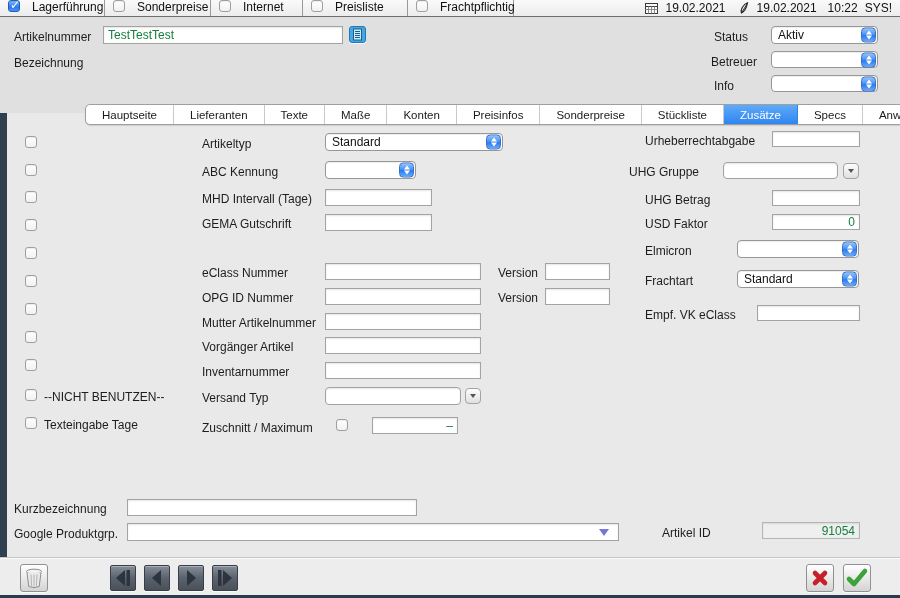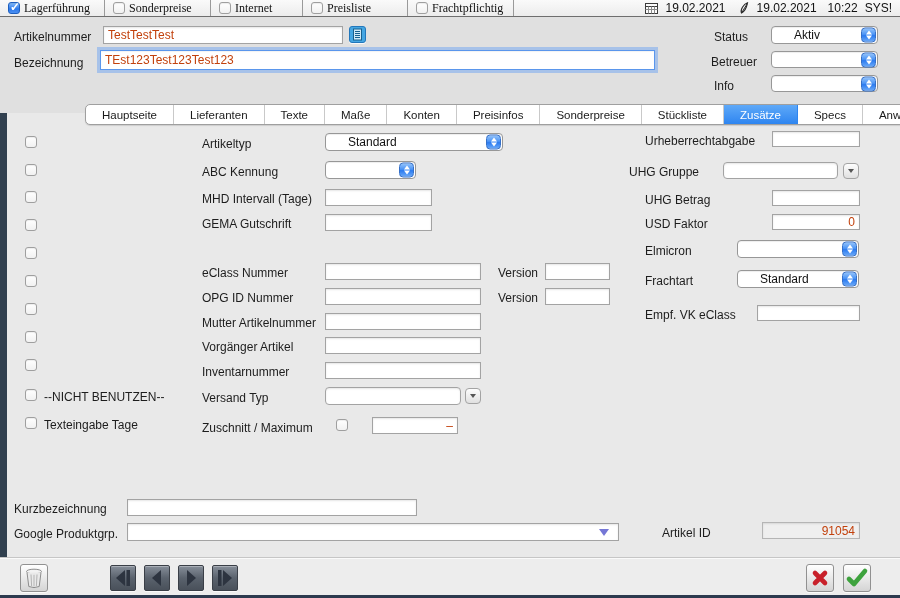--- a/index.html
+++ b/index.html
@@ -2,51 +2,51 @@
 <html><head>
 <meta charset="utf-8">
 <style>
   html,body{margin:0;padding:0;background:#555;}
   .window{position:relative;width:900px;height:598px;overflow:hidden;
     font-family:"Liberation Sans","DejaVu Sans",sans-serif;background:#e9e9e9;}
   
   .topbar{position:absolute;left:0;top:0;width:900px;height:17px;box-sizing:border-box;
     background:linear-gradient(#fafafa,#ececec);border-bottom:1px solid #6e6e6e;
     display:flex;align-items:center;font-size:12px;color:#111;}
-  .tcell{height:100%;display:flex;align-items:center;gap:4px;padding-left:8px;
-    border-right:1px solid #9a9a9a;box-sizing:border-box;font-family:Liberation Serif, serif;}
+  .tcell{height:100%;display:flex;align-items:flex-start;gap:12px;padding-left:8px;
+    border-right:1px solid #9a9a9a;box-sizing:border-box;}
   .tcell:nth-child(1){width:105px}.tcell:nth-child(2){width:106px}
   .tcell:nth-child(3){width:92px}.tcell:nth-child(4){width:105px}
   .tcell:nth-child(5){width:106px}
   .tspacer{flex:1}
   .tright{display:flex;align-items:center;gap:7px;padding-right:8px;}
   
   .cb{width:12px;height:12px;border:1px solid #9f9f9f;border-radius:3px;flex:0 0 auto;
     background:linear-gradient(#ffffff,#f1f1f1);box-shadow:inset 0 1px 1px rgba(0,0,0,.07);
     position:relative;box-sizing:border-box;cursor:pointer;}
   .cb.checked{background:linear-gradient(#83bbfa,#2c79eb 60%,#4c90f2);border-color:#1d5fc0;}
   .cb.checked::after{content:"✓";position:absolute;left:1px;top:-3px;color:#fff;
     font-size:12px;font-weight:bold;}
   .abs-cb{position:absolute;}
   
   .header{position:absolute;left:0;top:17px;width:900px;height:96px;
     background:#e0e0e0;border-bottom:1px solid #bdbdbd;}
   .lbl{position:absolute;font-size:12px;color:#1d1d1d;white-space:nowrap;line-height:14px;}
   .field{position:absolute;border:1px solid #a3a3a3;background:#fff;box-sizing:border-box;
     box-shadow:inset 0 1px 2px rgba(0,0,0,.10);font:12px "Liberation Sans","DejaVu Sans",sans-serif;
-    padding:0 4px;outline:none;color:#c2410c;}
+    padding:0 4px;outline:none;color:#15803d;}
   .field.focus{border:1px solid #5a96ec;
     box-shadow:0 0 0 3px rgba(120,170,240,.55), inset 0 1px 1px rgba(0,0,0,.05);}
   .field.right{text-align:right;}
   .field.combo{border-radius:4px;}
   .field.idfield{background:#efefef;border-color:#b5b5b5;}
   
   .aqua{position:absolute;background:#fff;border:1px solid #979797;border-radius:4px;
     box-shadow:inset 0 1px 1px rgba(0,0,0,.07);box-sizing:border-box;display:flex;
-    align-items:center;font-size:12px;padding-left:22px;cursor:pointer;color:#111;}
+    align-items:center;font-size:12px;padding-left:6px;cursor:pointer;color:#111;}
   .aqua .val{flex:1;white-space:nowrap;overflow:hidden;}
   .stepper{position:absolute;right:1px;top:50%;transform:translateY(-50%);width:15px;height:15px;
     border-radius:4px;border:1px solid #3570c9;box-sizing:border-box;
     background:linear-gradient(#93c3fb 0%,#4c94f5 45%,#2c7bf0 55%,#6aa9f8 100%);
     display:flex;flex-direction:column;align-items:center;justify-content:center;gap:1px;}
   .stepper i{width:0;height:0;border-left:3px solid transparent;border-right:3px solid transparent;}
   .stepper .up{border-bottom:4px solid #fff;}
   .stepper .down{border-top:4px solid #fff;}
   .combo-btn{position:absolute;width:16px;height:16px;border:1px solid #a3a3a3;border-radius:4px;
     background:linear-gradient(#fdfdfd,#e0e0e0);box-sizing:border-box;cursor:pointer;
@@ -132,21 +132,20 @@
       <svg width="13" height="13">
         <rect x="2.5" y="1" width="8" height="11" fill="#cfe9f7" stroke="#17608f"></rect>
         <line x1="4" y1="3.5" x2="9" y2="3.5" stroke="#17608f"></line>
         <line x1="4" y1="5.5" x2="9" y2="5.5" stroke="#17608f"></line>
         <line x1="4" y1="7.5" x2="9" y2="7.5" stroke="#17608f"></line>
         <line x1="4" y1="9.5" x2="9" y2="9.5" stroke="#17608f"></line>
       </svg>
     </button>
 
     <span class="lbl" style="left:14px;top:39px">Bezeichnung</span>
-    <input class="field focus" style="left: 100px; top: 33px; width: 555px; height: 20px;" value="TEst123Test123Test123">
 
     <span class="lbl" style="left:714px;top:13px">Status</span>
     <div class="aqua" style="left:771px;top:9px;width:107px;height:18px">
       <span class="val">Aktiv</span>
       <span class="stepper">
           <i class="up"></i>
           <i class="down"></i>
         </span>
     </div>
 

